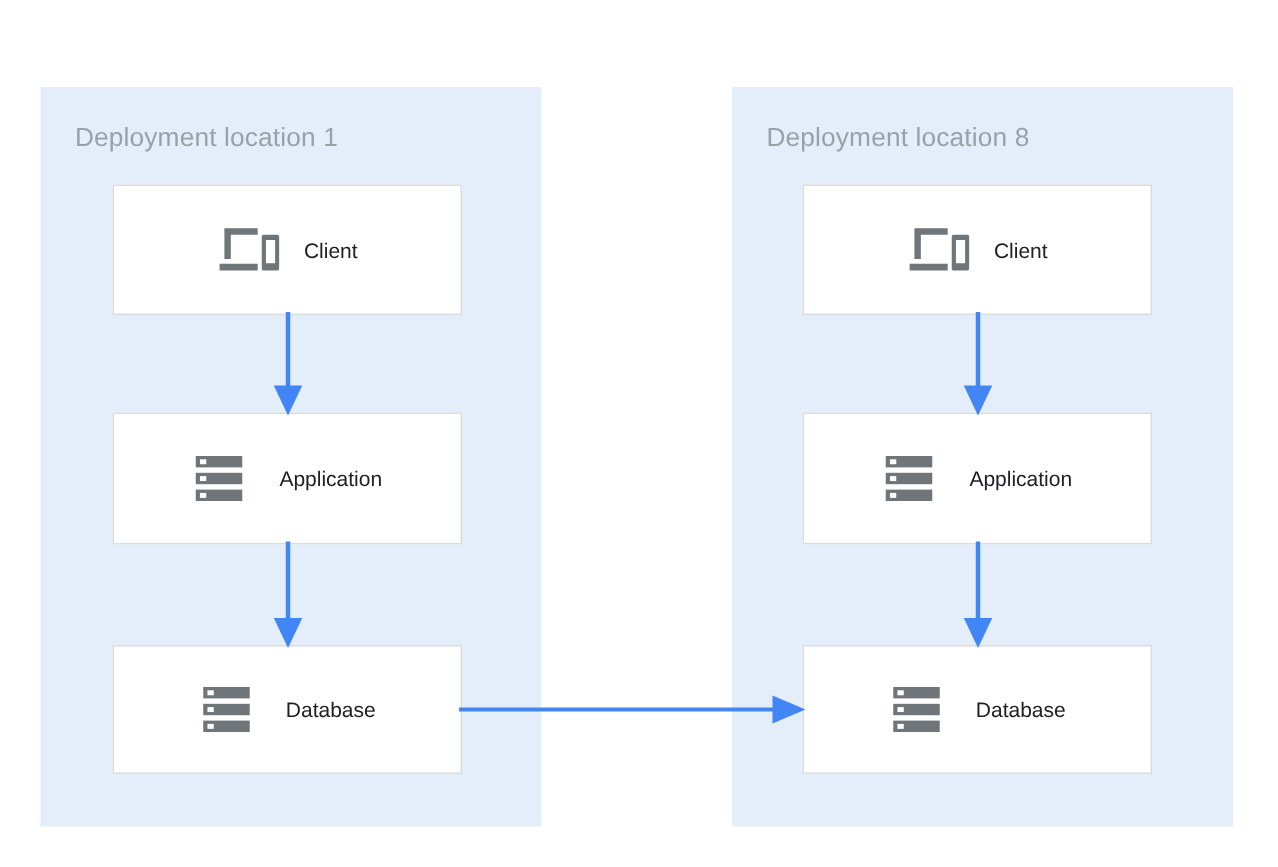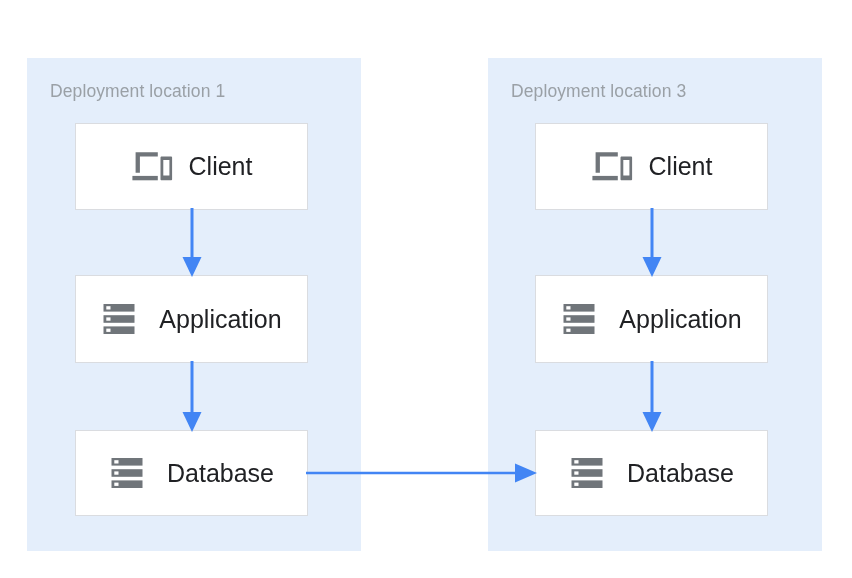--- a/index.html
+++ b/index.html
@@ -45,21 +45,21 @@
     display: flex;
     align-items: center;
     justify-content: center;
   }
   .node-inner {
     display: flex;
     align-items: center;
     gap: 16px;
   }
   .node-label {
-    font-size: 25px;
+    font-size: 14px;
     color: #202124;
     white-space: nowrap;
     line-height: 1;
     text-align: center;
   }
   .icon {
     flex: 0 0 auto;
     width: 42px;
     height: 36px;
     display: block;
@@ -128,21 +128,21 @@
         <rect x="2.5" y="14.2" width="31" height="7.6" fill="#70757a"></rect>
         <rect x="5.3" y="16.4" width="4.2" height="3.3" fill="#ffffff"></rect>
         <rect x="2.5" y="25.4" width="31" height="7.6" fill="#70757a"></rect>
         <rect x="5.3" y="27.6" width="4.2" height="3.3" fill="#ffffff"></rect>
       </svg>
       <span class="node-label">Database</span>
     </div>
   </div>
 
   <div class="zone" id="zone-right"></div>
-  <div class="zone-label" id="zone-right-label">Deployment location 3</div>
+  <div class="zone-label" id="zone-right-label">Deployment location 8</div>
 
   <div class="node" id="node-client-2">
     <div class="node-inner">
       <svg class="icon" viewBox="0 0 42 36">
         <path fill="#70757a" d="M4.6 3.2h22.2v4.3H8.9v16.2H4.6z"></path>
         <path fill="#70757a" d="M1.4 26.9h25.4v4.4H1.4z"></path>
         <path fill="#70757a" d="M30.6 7.5h9.4c0.6 0 1.1 0.5 1.1 1.1v21.6c0 0.6-0.5 1.1-1.1 1.1h-9.4c-0.6 0-1.1-0.5-1.1-1.1V8.6c0-0.6 0.5-1.1 1.1-1.1z"></path>
         <rect x="32.3" y="11.0" width="6.1" height="15.5" fill="#ffffff"></rect>
       </svg>
       <span class="node-label">Client</span>

